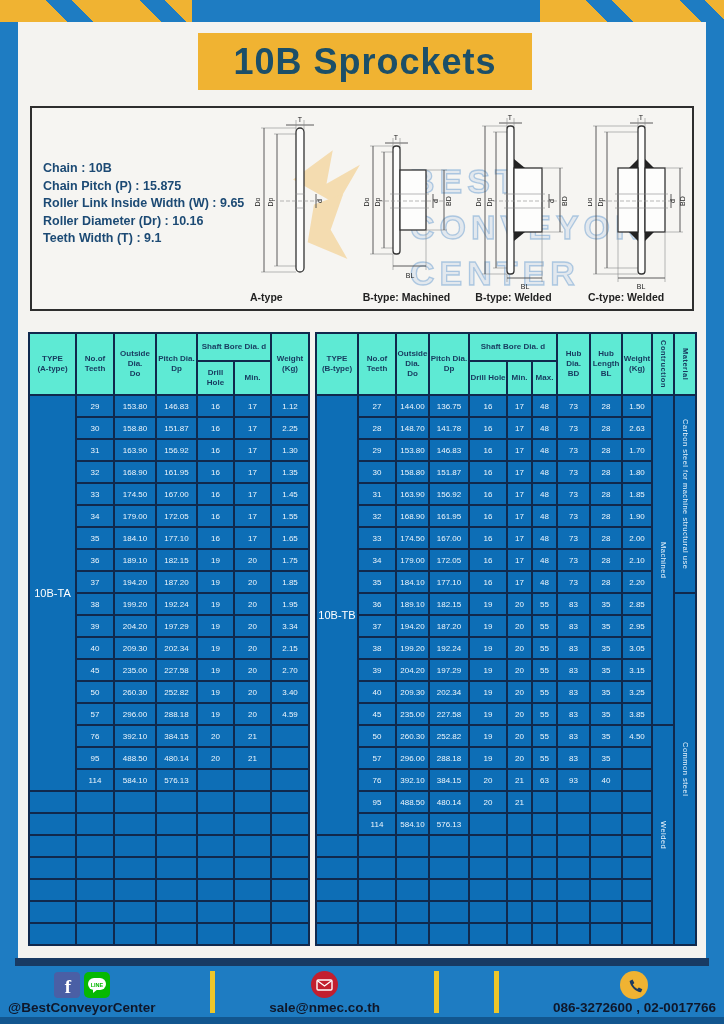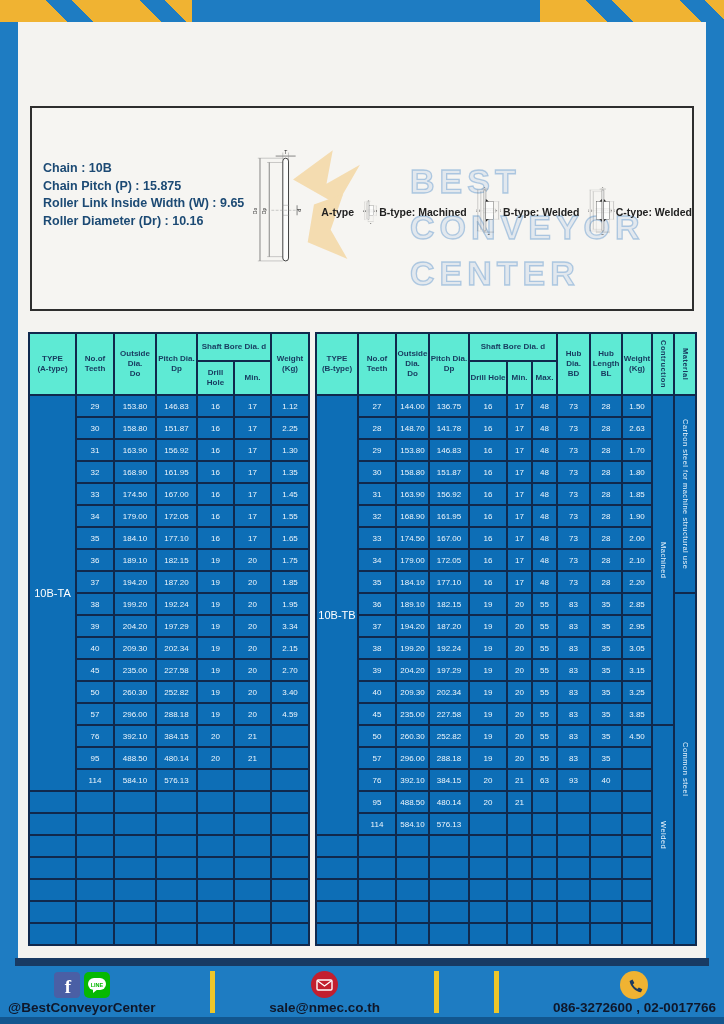--- a/index.html
+++ b/index.html
@@ -22,21 +22,21 @@
             border:2px solid #2e2e2e;box-sizing:border-box;}
   .spec-lines{position:absolute;left:11px;top:52px;color:#1c4a74;font-weight:bold;
               font-size:12.5px;line-height:17.5px;white-space:nowrap;}
   
   .wm-text{position:absolute;left:378px;top:50px;font-weight:bold;font-size:34px;line-height:46px;
            letter-spacing:5px;color:rgba(140,180,220,0.18);-webkit-text-stroke:1.3px rgba(110,160,210,0.5);}
   .wm-eagle{position:absolute;left:252px;top:38px;opacity:0.5;}
   
   .diagrams{position:absolute;left:218px;top:6px;width:442px;height:194px;
             display:flex;justify-content:space-between;}
-  .diag{width:104px;display:flex;flex-direction:row;align-items:center;}
+  .diag{width:104px;display:flex;flex-direction:column;}
   .diag svg{display:block;}
   .diag .cap{font-size:10.5px;font-weight:bold;color:#222;margin-top:1px;white-space:nowrap;}
   .dim{stroke:#4a4a4a;stroke-width:0.9;}
   .ext{stroke:#8a8a8a;stroke-width:0.6;}
   .cl{stroke:#999;stroke-width:0.7;stroke-dasharray:4 2;}
   .plate{fill:#fdfdfc;stroke:#333;stroke-width:1.3;}
   .weld{fill:#222;}
   .dimtxt{fill:#222;font-size:7px;font-family:"Liberation Sans",sans-serif;text-anchor:middle;}
   
   table{border-collapse:collapse;table-layout:fixed;border:2.5px solid #10294d;}
@@ -67,39 +67,43 @@
 
 <div class="page">
 
   <div class="hazard">
     <div class="stripes left"></div>
     <div class="stripes right"></div>
   </div>
 
   <div class="content"></div>
 
+  <div class="banner">
+    <h1>10B Sprockets</h1>
+  </div>
 
   <div class="spec-box">
     <div class="wm-eagle">
       <svg width="85" height="115" viewBox="0 0 80 110">
         <path d="M8,32 L46,4 L40,36 L72,18 L50,56 Z" fill="#f3c470"></path>
         <path d="M28,56 L56,46 L44,80 L60,108 L22,92 Z" fill="#f3c470"></path>
       </svg>
     </div>
     <div class="wm-text">
       <div>BEST</div>
       <div>CONVEYOR</div>
       <div>CENTER</div>
     </div>
 
     <div class="spec-lines">
       <div>Chain : 10B</div>
       <div>Chain Pitch (P) : 15.875</div>
       <div>Roller Link Inside Width (W) : 9.65</div>
       <div>Roller Diameter (Dr) : 10.16</div>
+      <div>Teeth Width (T) : 9.1</div>
     </div>
 
     <div class="diagrams">
 
       <div class="diag">
         <svg width="100" height="176" viewBox="0 0 100 176">
           <line class="dim" x1="36" y1="11" x2="64" y2="11"></line>
           <line class="ext" x1="46" y1="6" x2="46" y2="16"></line>
           <line class="ext" x1="54" y1="6" x2="54" y2="16"></line>
           <text class="dimtxt" x="50" y="8">T</text>

